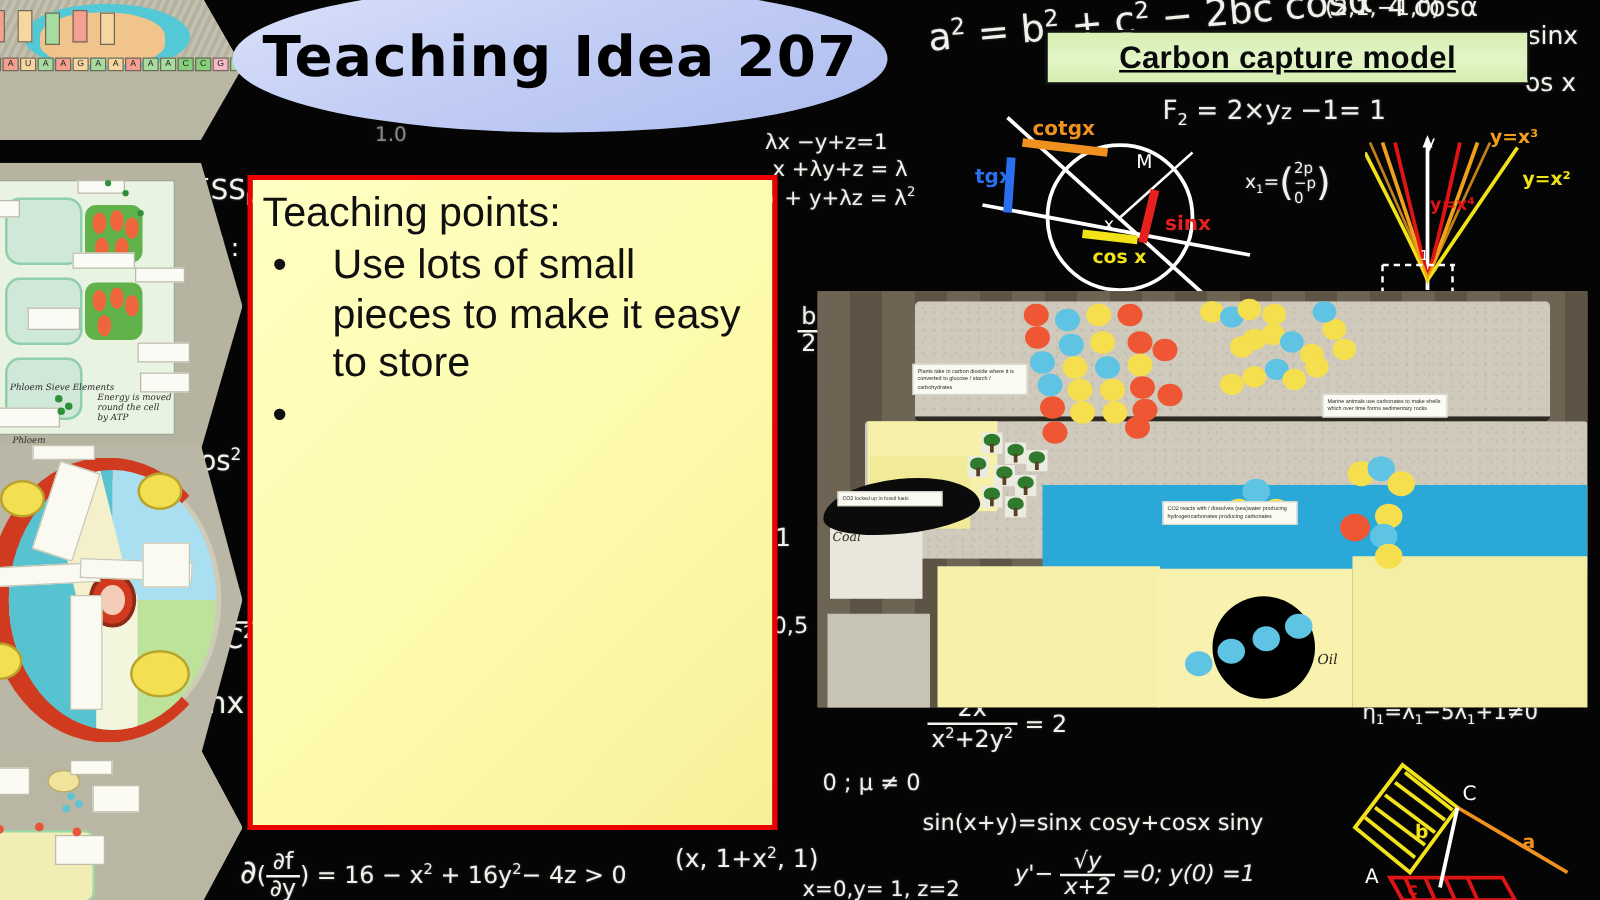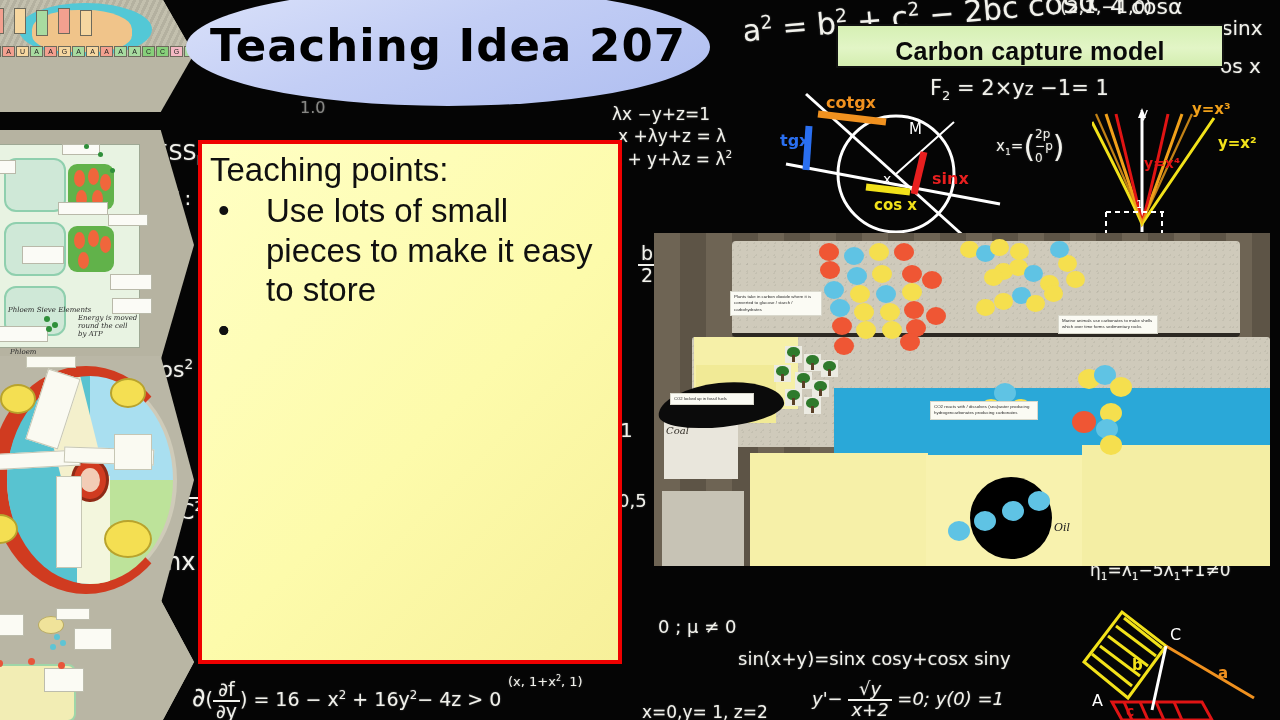--- a/index.html
+++ b/index.html
@@ -100,21 +100,21 @@
     color: #000; font-size: 45px; font-weight: bold;
     font-family: "DejaVu Sans", sans-serif; letter-spacing: 1px;
     padding-bottom: 4px;
   }
 
   
   #topic-banner {
     position: absolute; left: 836px; top: 24px; width: 388px; height: 44px;
     background: linear-gradient(180deg,#d6f0b4 0%,#e2f5c6 55%,#d4eeb0 100%);
     border: 2px solid #101010;
-    display: flex; align-items: flex-end; justify-content: center;
+    display: flex; align-items: center; justify-content: center; text-decoration: underline;
   }
   #topic-banner span {
     font-size: 25px; font-weight: bold; color: #0a0a0a;
     font-family: "Liberation Sans", sans-serif; letter-spacing: .2px;
   }
 
   
   #points-box {
     position: absolute; left: 198px; top: 140px; width: 424px; height: 524px;
     background: linear-gradient(135deg,#ffffc4 0%,#fdfbab 55%,#f7f09a 100%);
@@ -191,30 +191,33 @@
 
     <div class="bb-txt" style="left:996px;top:128px;font-size:15px;">
       x<span class="sub">1</span>=<span style="font-size:30px;vertical-align:middle;">(</span><span style="display:inline-block;line-height:1.02;font-size:12px;vertical-align:middle;">2p<br>−p<br>0</span><span style="font-size:30px;vertical-align:middle;">)</span>
     </div>
 
     <div class="bb-txt" style="left:638px;top:244px;font-size:19px;">
       <span class="frac"><span class="num">b</span><span class="den">2</span></span> =
       <span class="frac"><span class="num">c</span><span class="den">sinα</span></span>
     </div>
 
+    <div class="bb-txt" style="left:742px;top:558px;font-size:19px;">
+      <span class="frac"><span class="num">2x</span><span class="den">x<span class="sup">2</span>+2y<span class="sup">2</span></span></span> = 2
+    </div>
     <div class="bb-txt" style="left:658px;top:616px;font-size:18px;">0 ; μ ≠ 0</div>
     <div class="bb-txt" style="left:738px;top:648px;font-size:18px;">sin(x+y)=sinx cosy+cosx siny</div>
     <div class="bb-txt" style="left:812px;top:680px;font-size:18px;font-style:italic;">
       y'− <span class="frac"><span class="num">√y</span><span class="den">x+2</span></span> =0; y(0) =1
     </div>
     <div class="bb-txt" style="left:642px;top:702px;font-size:17px;">x=0,y= 1, z=2</div>
     <div class="bb-txt" style="left:192px;top:680px;font-size:19px;">
       <span style="font-size:26px;">∂</span>(<span class="frac"><span class="num">∂f</span><span class="den">∂y</span></span>) = 16 − x<span class="sup">2</span> + 16y<span class="sup">2</span>− 4z &gt; 0
     </div>
-    <div class="bb-txt" style="left:508px;top:674px;font-size:13px;">(x, 1+x<span class="sup">2</span>, 1)</div>
+    <div class="bb-txt" style="left:540px;top:674px;font-size:20px;">(x, 1+x<span class="sup">2</span>, 1)</div>
     <div class="bb-txt" style="left:122px;top:356px;font-size:22px;">+ cos<span class="sup">2</span></div>
     <div class="bb-txt" style="left:176px;top:474px;font-size:22px;">
       <span class="frac"><span class="num">&nbsp;</span><span class="den">C<span class="sup">2</span></span></span>
     </div>
     <div class="bb-txt" style="left:136px;top:548px;font-size:24px;">anhx .</div>
     <div class="bb-txt" style="left:160px;top:140px;font-size:22px;">[SS<span class="sub">M</span> ³</div>
     <div class="bb-txt" style="left:166px;top:186px;font-size:20px;">T&nbsp;:</div>
     <div class="bb-txt" style="left:160px;top:238px;font-size:22px;">xd</div>
     <div class="bb-txt" style="left:620px;top:418px;font-size:20px;">1</div>
     <div class="bb-txt" style="left:618px;top:490px;font-size:18px;">0,5</div>

